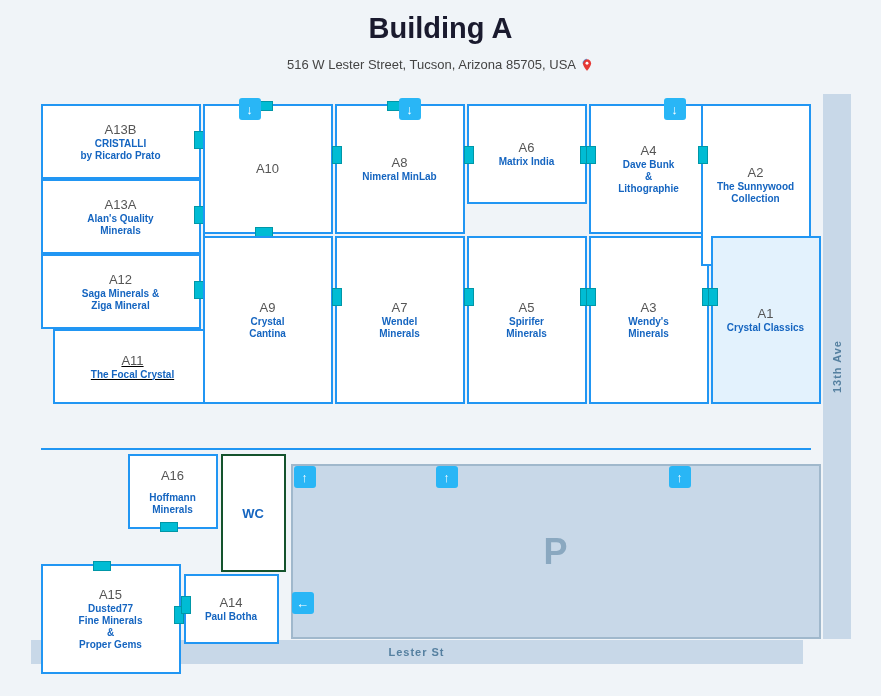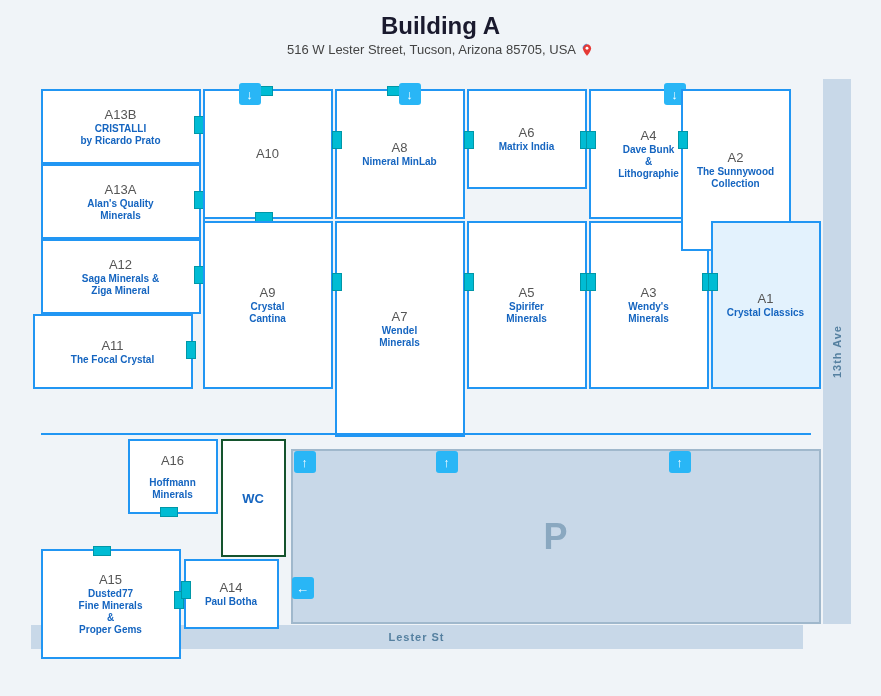--- a/index.html
+++ b/index.html
@@ -11,33 +11,33 @@
       overflow: hidden;
       display: flex;
       flex-direction: column;
       align-items: center;
     }
     .page-header {
       text-align: center;
       padding: 12px 0 4px;
     }
     .page-title {
-      font-size: 24px;
+      font-size: 29px;
       font-weight: bold;
       color: #1a1a2e;
       text-align: center;
     }
     .page-address {
       font-size: 13px;
       color: #444;
       display: flex;
       align-items: center;
       justify-content: center;
       gap: 4px;
-      margin-top: 2px;
+      margin-top: 12px;
     }
     .map-pin {
       width: 14px;
       height: 14px;
     }
     .floor-plan-wrapper {
       position: relative;
       width: 840px;
       height: 590px;
       margin-top: 8px;
@@ -211,21 +211,21 @@
     <span class="room-name">Alan's Quality<br>Minerals</span>
     <div class="door" style="right:-5px; top:25px;"></div>
   </div>
 
   <div class="room" style="top:170px; left:20px; width:160px; height:75px;">
     <span class="room-code">A12</span>
     <span class="room-name">Saga Minerals &amp;<br>Ziga Mineral</span>
     <div class="door" style="right:-5px; top:25px;"></div>
   </div>
 
-  <div class="room" style="top:245px; left:12px; width:160px; height:75px;">
+  <div class="room" style="top:245px; left:32px; width:160px; height:75px;text-decoration:underline;">
     <span class="room-code">A11</span>
     <span class="room-name">The Focal Crystal</span>
     <div class="door" style="right:-5px; top:25px;"></div>
   </div>
 
   <div class="room" style="top:20px; left:182px; width:130px; height:130px;">
     <span class="room-code">A10</span>
     <span class="room-name"></span>
 
     <div class="door door-h" style="top:-5px; left:50px;"></div>
@@ -244,21 +244,21 @@
     <span class="room-code">A8</span>
     <span class="room-name">Nimeral MinLab</span>
 
     <div class="door door-h" style="top:-5px; left:50px;"></div>
 
     <div class="door" style="left:-5px; top:40px;"></div>
   </div>
 
   <div class="arrow-box" style="top:14px; left:378px;">↓</div>
 
-  <div class="room" style="top:152px; left:314px; width:130px; height:216px;">
+  <div class="room" style="top:152px; left:314px; width:130px; height:168px;">
     <span class="room-code">A7</span>
     <span class="room-name">Wendel<br>Minerals</span>
 
     <div class="door" style="left:-5px; top:50px;"></div>
   </div>
 
   <div class="room" style="top:20px; left:446px; width:120px; height:100px;">
     <span class="room-code">A6</span>
     <span class="room-name">Matrix India</span>
 
@@ -289,21 +289,21 @@
 
   <div class="room" style="top:152px; left:568px; width:120px; height:168px;">
     <span class="room-code">A3</span>
     <span class="room-name">Wendy's<br>Minerals</span>
 
     <div class="door" style="left:-5px; top:50px;"></div>
 
     <div class="door" style="right:-5px; top:50px;"></div>
   </div>
 
-  <div class="room" style="top:20px; left:660px; width:110px; height:162px;">
+  <div class="room" style="top:20px; left:680px; width:110px; height:162px;">
     <span class="room-code">A2</span>
     <span class="room-name">The Sunnywood<br>Collection</span>
 
     <div class="door" style="left:-5px; top:40px;"></div>
   </div>
 
   <div class="room room-highlight" style="top:152px; left:690px; width:110px; height:168px;">
     <span class="room-code">A1</span>
     <span class="room-name">Crystal Classics</span>
 

